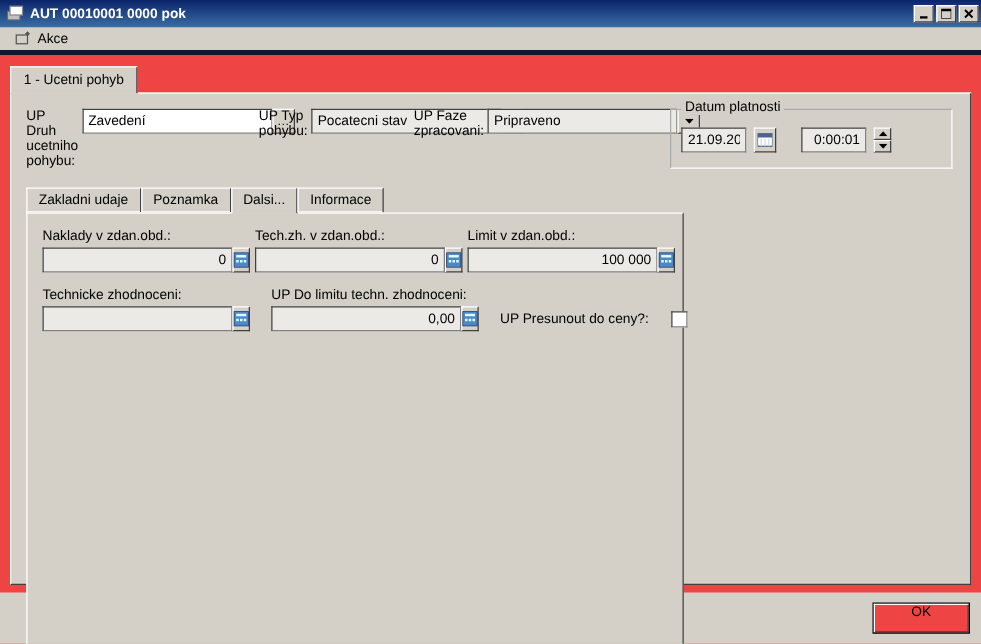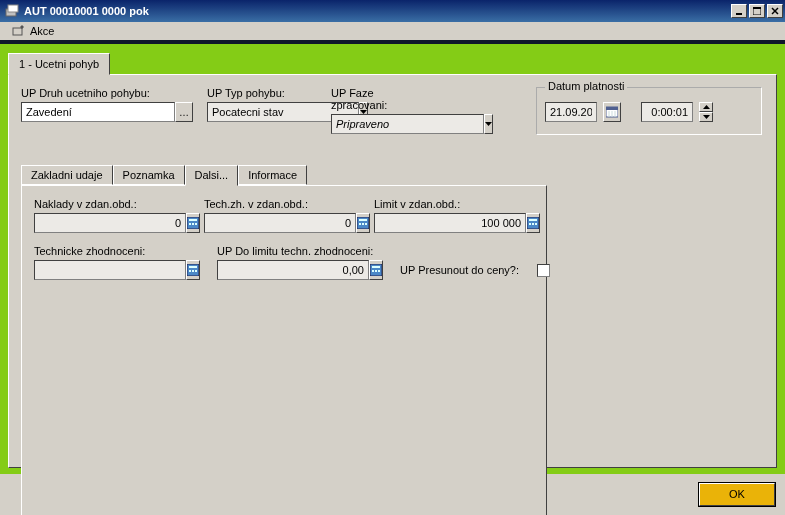--- a/index.html
+++ b/index.html
@@ -8,27 +8,27 @@
   .title-bar { height: 22px; background: linear-gradient(#0a246a, #3a6ea5); color: #fff; display: flex; align-items: center; padding: 0 2px 0 4px; }
   .title-bar .app-icon { width: 16px; height: 16px; margin-right: 4px; display: inline-flex; align-items: center; justify-content: center; font-size: 10px; }
   .title { flex: 1; font-weight: bold; }
   .win-btns { display: flex; gap: 2px; }
   .win-btn { width: 16px; height: 14px; background: #d4d0c8; border: 1px solid #fff; border-right-color: #404040; border-bottom-color: #404040; display: inline-flex; align-items: center; justify-content: center; font-size: 9px; color: #000; cursor: default; }
 
   .menubar { height: 22px; background: #d4d0c8; border-bottom: 4px solid #0f172a; display: flex; align-items: center; padding: 0 4px; }
   .menu-item { padding: 2px 8px; display: inline-flex; align-items: center; gap: 4px; cursor: default; }
   .menu-item .icon { width: 14px; height: 14px; display: inline-flex; align-items: center; justify-content: center; font-size: 11px; color: #444; position: relative; }
 
-  .client { padding: 8px 8px 0 8px; height: 430px; background: #84cc16; }
+  .client { padding: 8px 8px 0 8px; height: 430px; background: #ef4444; }
   .tab-strip { display: flex; align-items: flex-end; position: relative; z-index: 2; }
   .main-tab { display: inline-block; padding: 4px 10px; background: #d4d0c8; border: 1px solid #fff; border-right-color: #404040; border-bottom: 1px solid #d4d0c8; position: relative; top: 1px; cursor: default; }
   .tab-body { border: 1px solid #fff; border-right-color: #404040; border-bottom-color: #404040; background: #d4d0c8; height: 394px; padding: 12px 12px 8px 12px; position: relative; }
 
   .row1 { display: flex; align-items: flex-start; gap: 14px; }
-  .fld { display: flex; flex-direction: column; gap: 3px; }
+  .fld { display: flex; flex-direction: row; gap: 3px; }
   .lbl { color: #000; }
 
   .combo-wrap { display: flex; align-items: stretch; height: 36px; }
   .text-in { height: 20px; background: #fff; border: 1px solid #808080; border-top-color: #404040; border-left-color: #404040; padding: 2px 4px; font: inherit; }
   .num-in { height: 20px; background: #eceae6; border: 1px solid #808080; border-top-color: #404040; border-left-color: #404040; padding: 2px 4px; font: inherit; text-align: right; }
   .btn-ell, .btn-dd, .btn-calc, .btn-cal, .btn-sp { width: 18px; height: 20px; background: #d4d0c8; border: 1px solid #fff; border-right-color: #404040; border-bottom-color: #404040; display: inline-flex; align-items: center; justify-content: center; font-size: 10px; cursor: default; }
   .btn-dd svg, .btn-sp svg { display: block; }
 
   .fieldset { position: relative; border: 1px inset #fff; padding: 10px 8px 8px 8px; height: 48px; display: flex; align-items: center; gap: 6px; margin-left: auto; width: 226px; }
   .fieldset .legend { position: absolute; top: -8px; left: 8px; background: #d4d0c8; padding: 0 3px; }
@@ -45,21 +45,21 @@
   .grid2 { display: grid; grid-template-columns: 160px 160px 150px; column-gap: 10px; row-gap: 4px; }
   .field-pair { display: flex; flex-direction: column; gap: 3px; }
   .field-row { display: flex; align-items: stretch; }
   .field-row .num-in { flex: 1; }
 
   .grid3 { margin-top: 12px; display: grid; grid-template-columns: 160px 160px 150px; column-gap: 10px; row-gap: 4px; align-items: end; gap: 23px; }
   .chk-line { display: flex; align-items: center; justify-content: space-between; height: 20px; }
   .chk { width: 13px; height: 13px; background: #fff; border: 1px solid #808080; border-top-color: #404040; border-left-color: #404040; }
 
   .footer { height: 40px; display: flex; align-items: center; justify-content: flex-end; padding: 0 10px; gap: 10px; }
-  .btn { width: 76px; height: 23px; background: #eab308; border: 1px solid #fff; border-right-color: #404040; border-bottom-color: #404040; display: inline-flex; align-items: center; justify-content: center; cursor: default; }
+  .btn { width: 76px; height: 23px; background: #ef4444; border: 1px solid #fff; border-right-color: #404040; border-bottom-color: #404040; display: inline-flex; align-items: flex-start; justify-content: center; cursor: default; }
   .btn.default { box-shadow: 0 0 0 1px #000; }
 </style>
 </head>
 <body>
 
 <div class="title-bar">
   <span class="app-icon">
     <svg width="14" height="14" viewBox="0 0 14 14">
         <rect x="1" y="5" width="10" height="7" fill="#c0c0c0" stroke="#666"></rect>
         <rect x="3" y="1" width="10" height="7" fill="#fff" stroke="#888"></rect>
@@ -120,21 +120,21 @@
           <span class="btn-dd">
               <svg width="7" height="4">
                 <polygon points="0,0 7,0 3.5,4" fill="#000"></polygon>
               </svg>
             </span>
         </div>
       </div>
       <div class="fld" style="width:96px;">
         <span class="lbl">UP Faze zpracovani:</span>
         <div class="combo-wrap">
-          <input class="text-in" style="flex: 1 1 0%; background: rgb(236, 234, 230); font-style: italic;" readonly="" value="Pripraveno">
+          <input class="text-in" style="flex: 1 1 0%; background: rgb(236, 234, 230);" readonly="" value="Pripraveno">
           <span class="btn-dd">
               <svg width="7" height="4">
                 <polygon points="0,0 7,0 3.5,4" fill="#000"></polygon>
               </svg>
             </span>
         </div>
       </div>
 
       <fieldset class="fieldset">
         <span class="legend">Datum platnosti</span>

